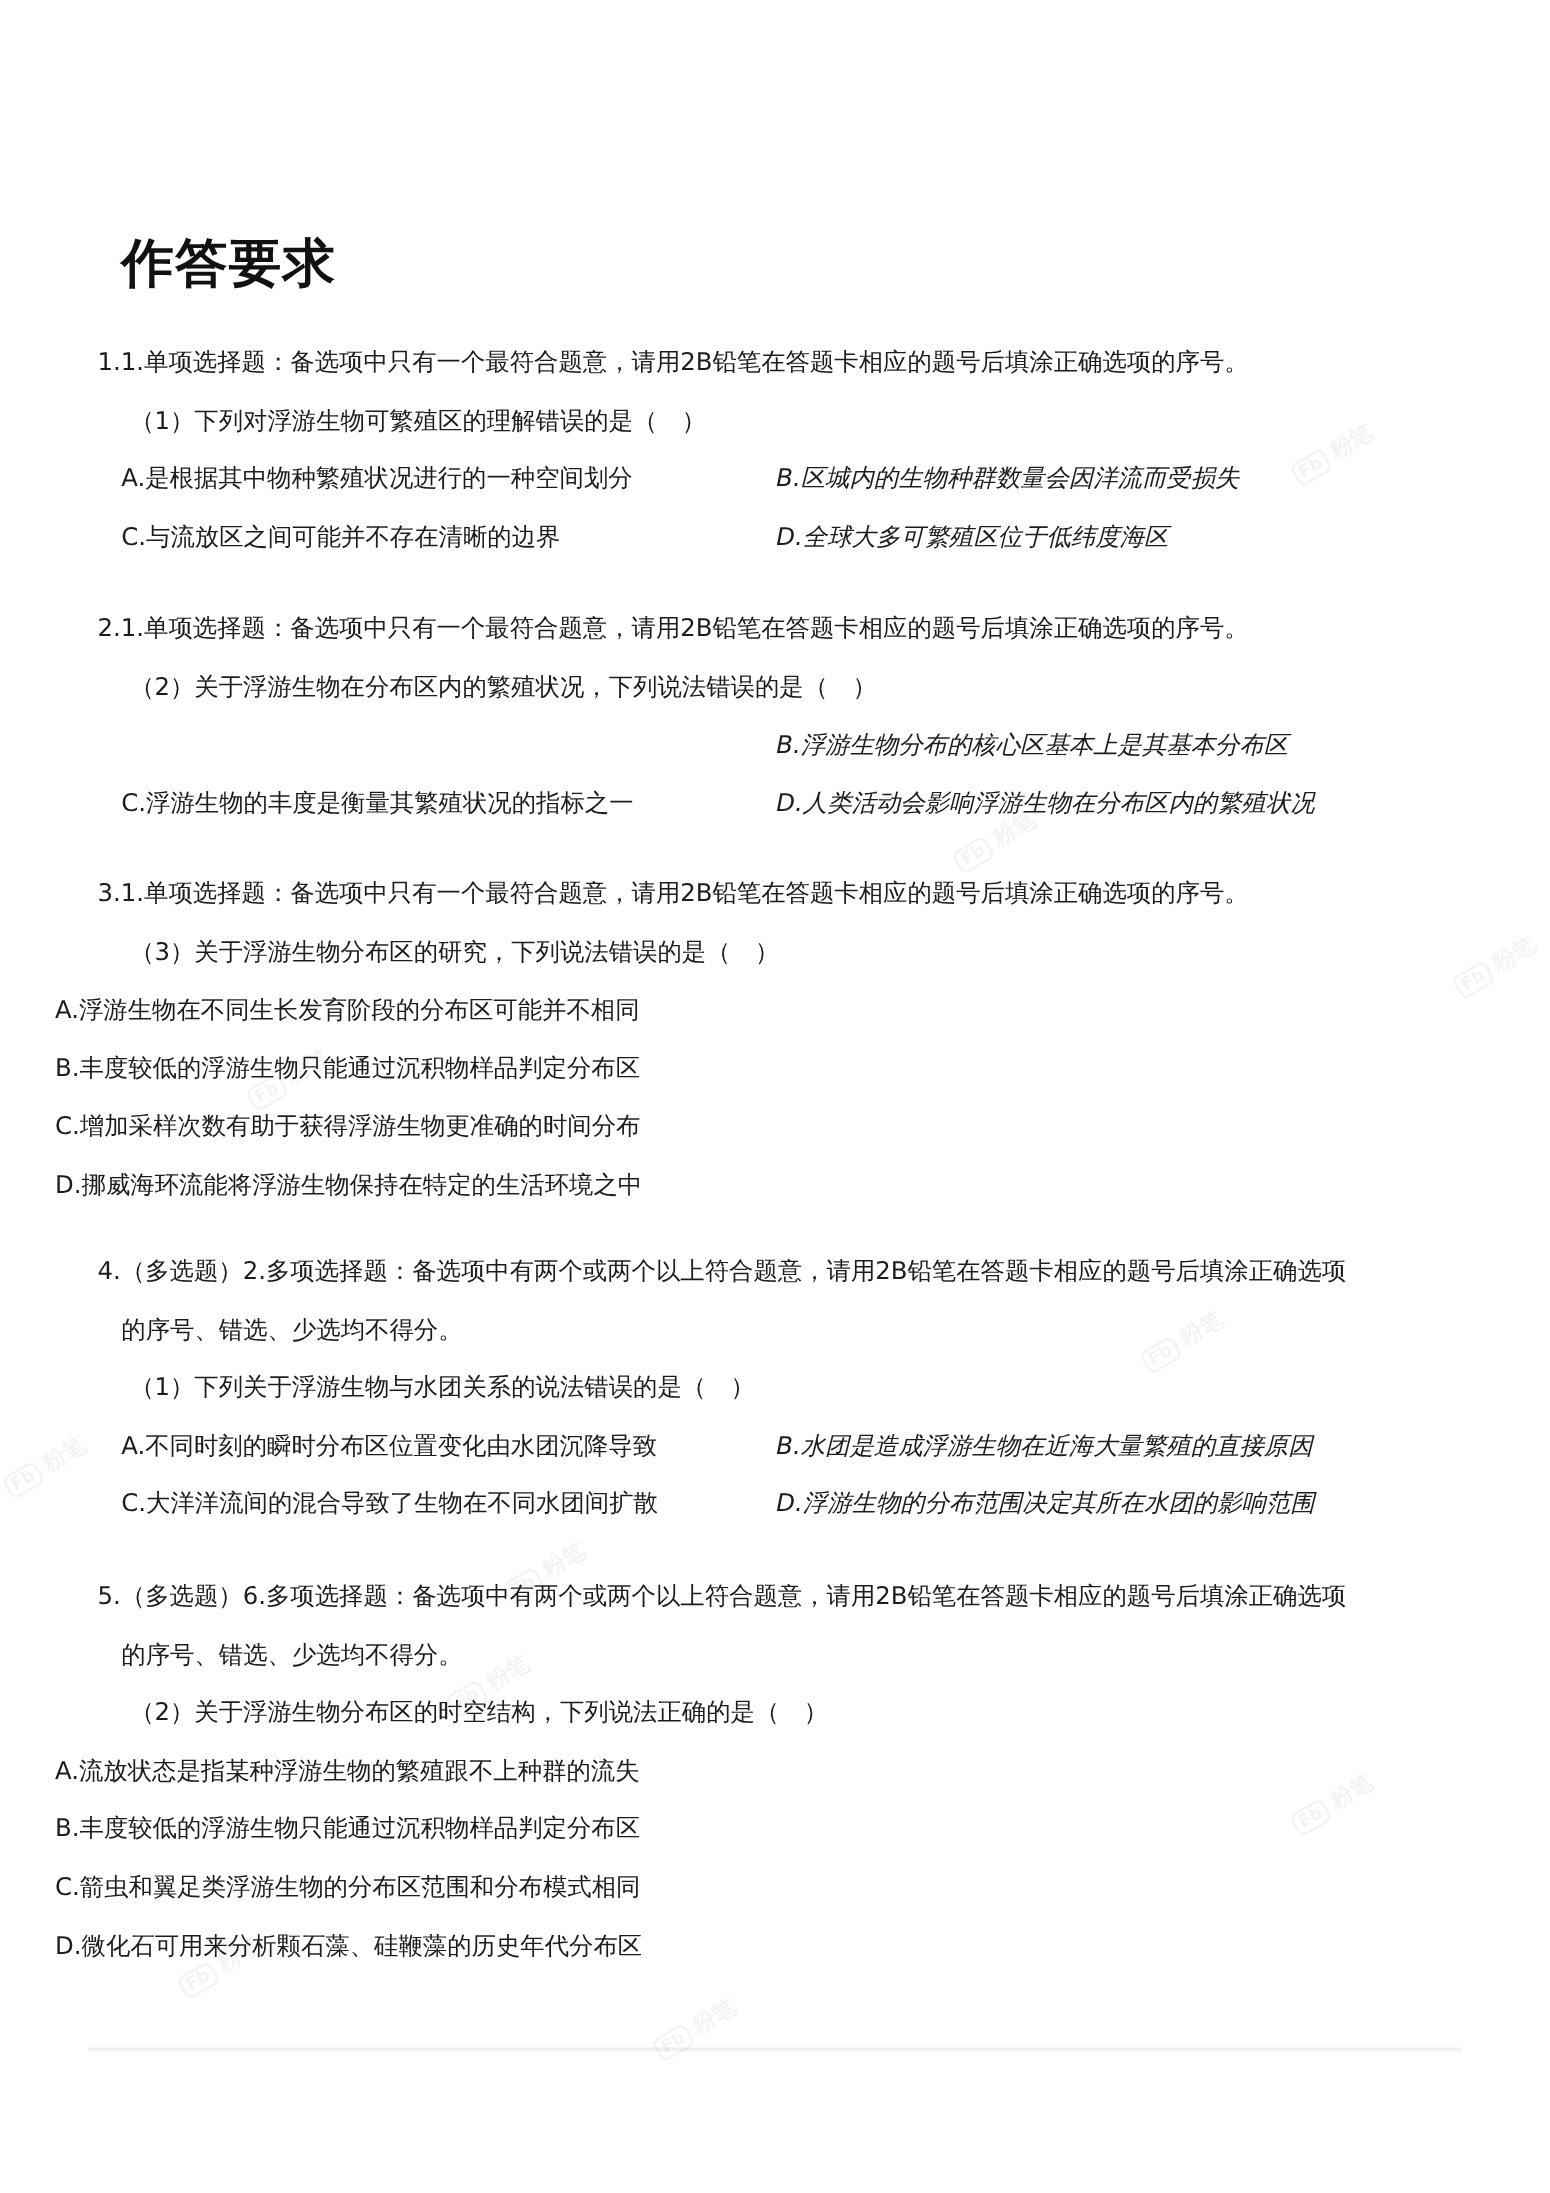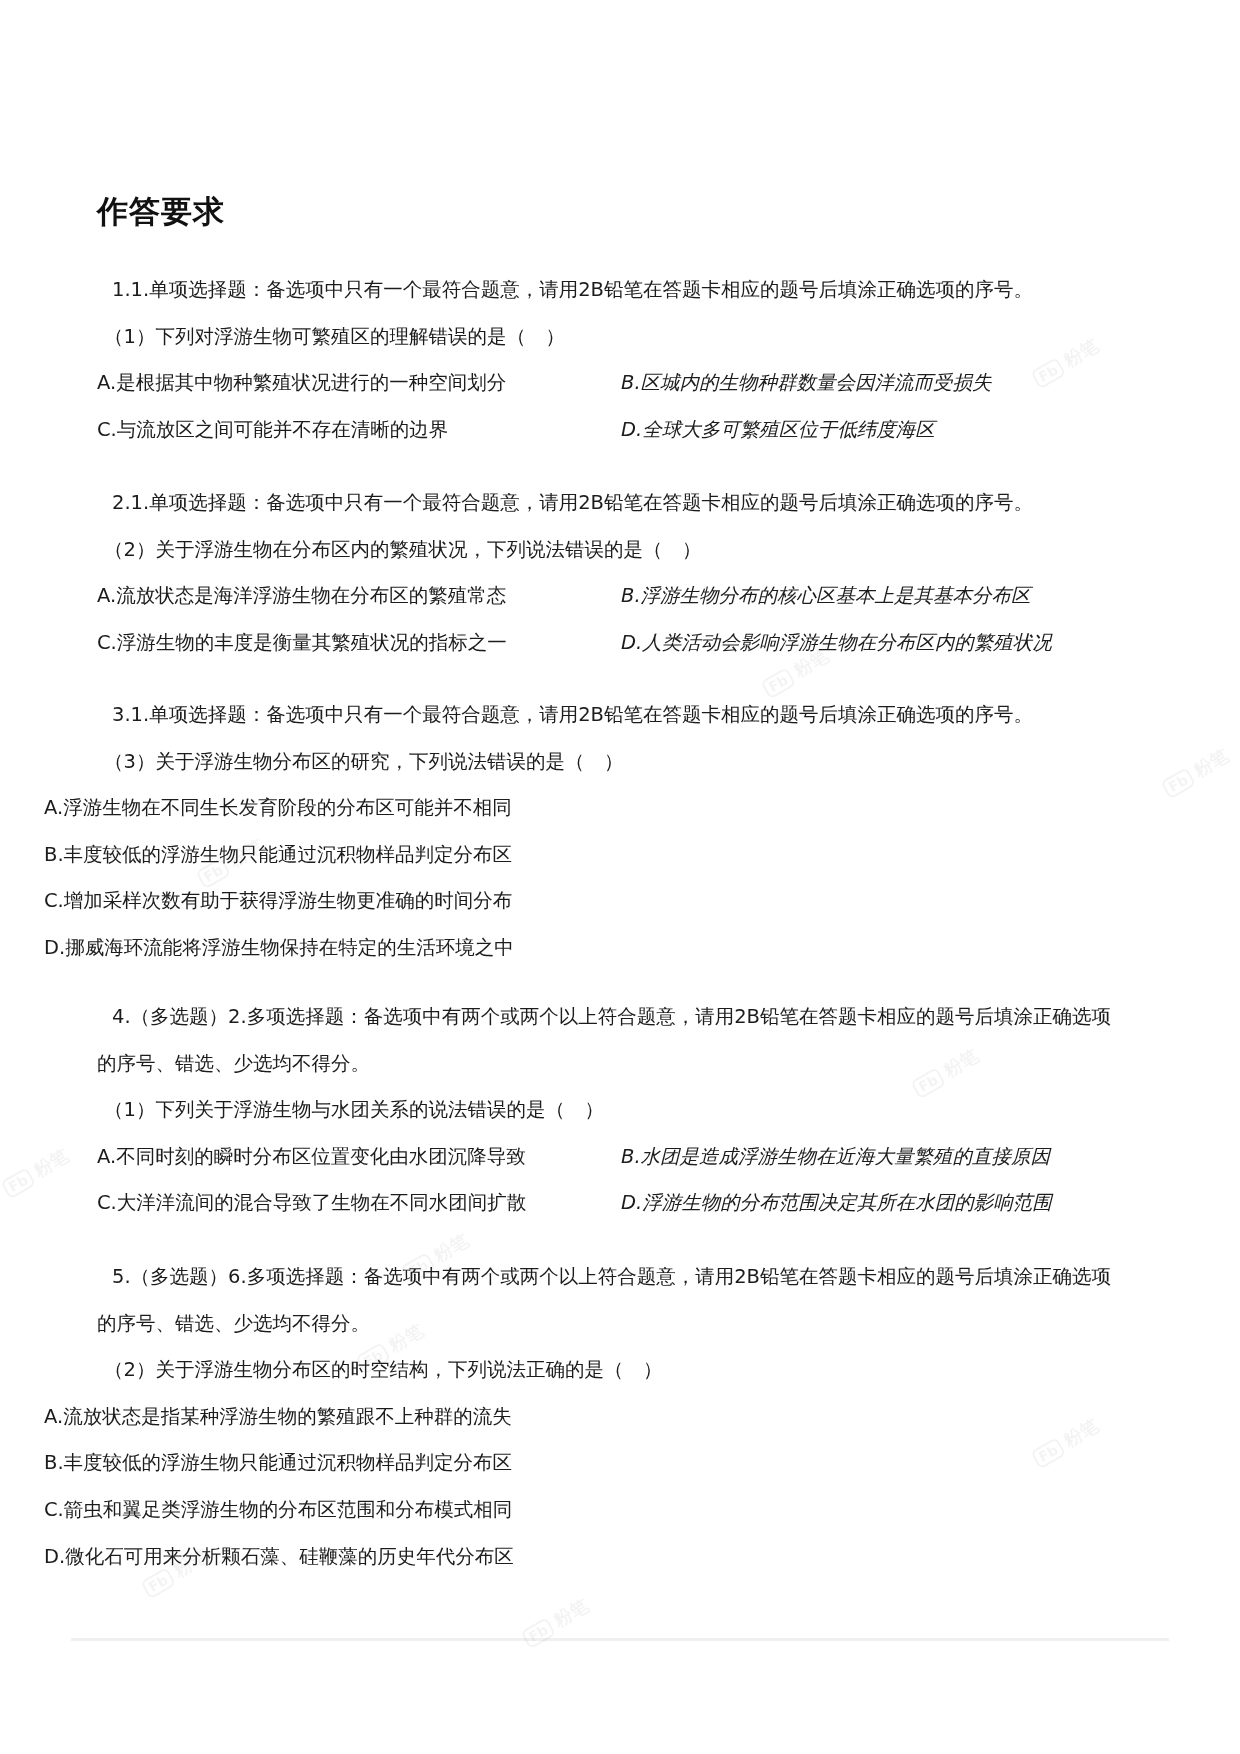--- a/index.html
+++ b/index.html
@@ -1,23 +1,23 @@
 <!DOCTYPE html>
 <html><head>
 <meta charset="utf-8">
 <style>
   html, body { margin: 0; padding: 0; background: #ffffff; }
   body { width: 1240px; height: 1754px; position: relative; overflow: hidden;
          font-family: "DejaVu Sans", "Liberation Sans", sans-serif; color: #1c1c1c; }
   .page { position: absolute; left: 0; top: 0; width: 1240px; height: 1754px; }
-  .title { position: absolute; left: 97px; top: 190px; font-size: 31px; font-weight: bold;
+  .title { position: absolute; left: 97px; top: 190px; font-size: 42px; font-weight: bold;
            line-height: 42px; letter-spacing: 1px; color: #111; margin: 0; }
   .q { position: absolute; left: 0; width: 1240px; }
   .line { height: 46.6px; line-height: 46.6px; font-size: 19.5px; white-space: nowrap; position: relative; }
-  .head { padding-left: 112px; }
+  .head { padding-left: 78px; }
   .cont { padding-left: 97px; }
   .sub { padding-left: 104px; }
   .opt { padding-left: 44px; }
   .opt2 { display: flex; padding-left: 28px; }
   .opt2 .c1 { position: absolute; left: 97px; }
   .opt2 .c2 { position: absolute; left: 621px; font-style: italic; }
   .divider { position: absolute; left: 71px; top: 1638px; width: 1098px; height: 3px; background: #f0f0f3; }
   .wm { position: absolute; color: #000; opacity: 0.045; font-size: 18px; font-weight: bold;
         transform: rotate(-30deg); white-space: nowrap; pointer-events: none; }
   .wm .logo { display: inline-block; border: 2px solid #000; border-radius: 6px; padding: 0 3px; font-size: 14px; margin-right: 6px; }
@@ -39,21 +39,20 @@
     <div class="line opt2">
       <span class="c1">C.与流放区之间可能并不存在清晰的边界</span>
       <span class="c2">D.全球大多可繁殖区位于低纬度海区</span>
     </div>
   </div>
 
   <div class="q" style="top:480px">
     <div class="line head">2.1.单项选择题：备选项中只有一个最符合题意，请用2B铅笔在答题卡相应的题号后填涂正确选项的序号。</div>
     <div class="line sub">（2）关于浮游生物在分布区内的繁殖状况，下列说法错误的是（　）</div>
     <div class="line opt2">
-      <span class="c1">A.流放状态是海洋浮游生物在分布区的繁殖常态</span>
       <span class="c2">B.浮游生物分布的核心区基本上是其基本分布区</span>
     </div>
     <div class="line opt2">
       <span class="c1">C.浮游生物的丰度是衡量其繁殖状况的指标之一</span>
       <span class="c2">D.人类活动会影响浮游生物在分布区内的繁殖状况</span>
     </div>
   </div>
 
   <div class="q" style="top:692px">
     <div class="line head">3.1.单项选择题：备选项中只有一个最符合题意，请用2B铅笔在答题卡相应的题号后填涂正确选项的序号。</div>

